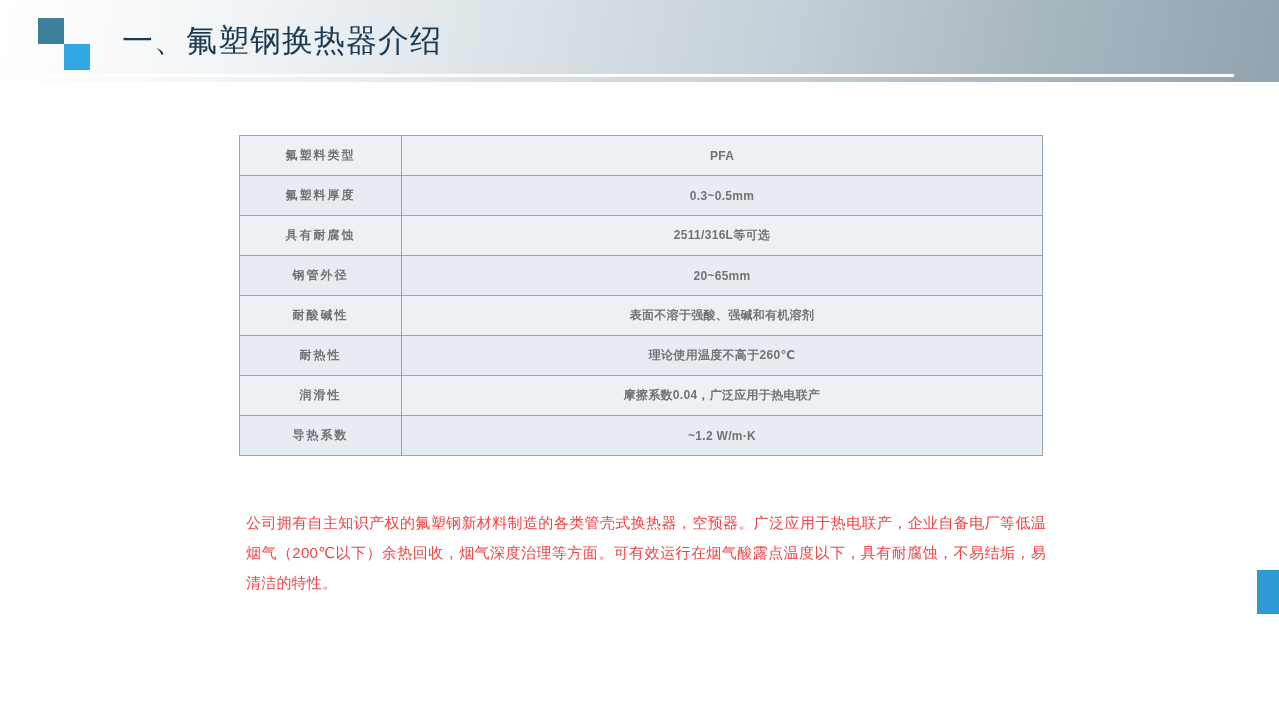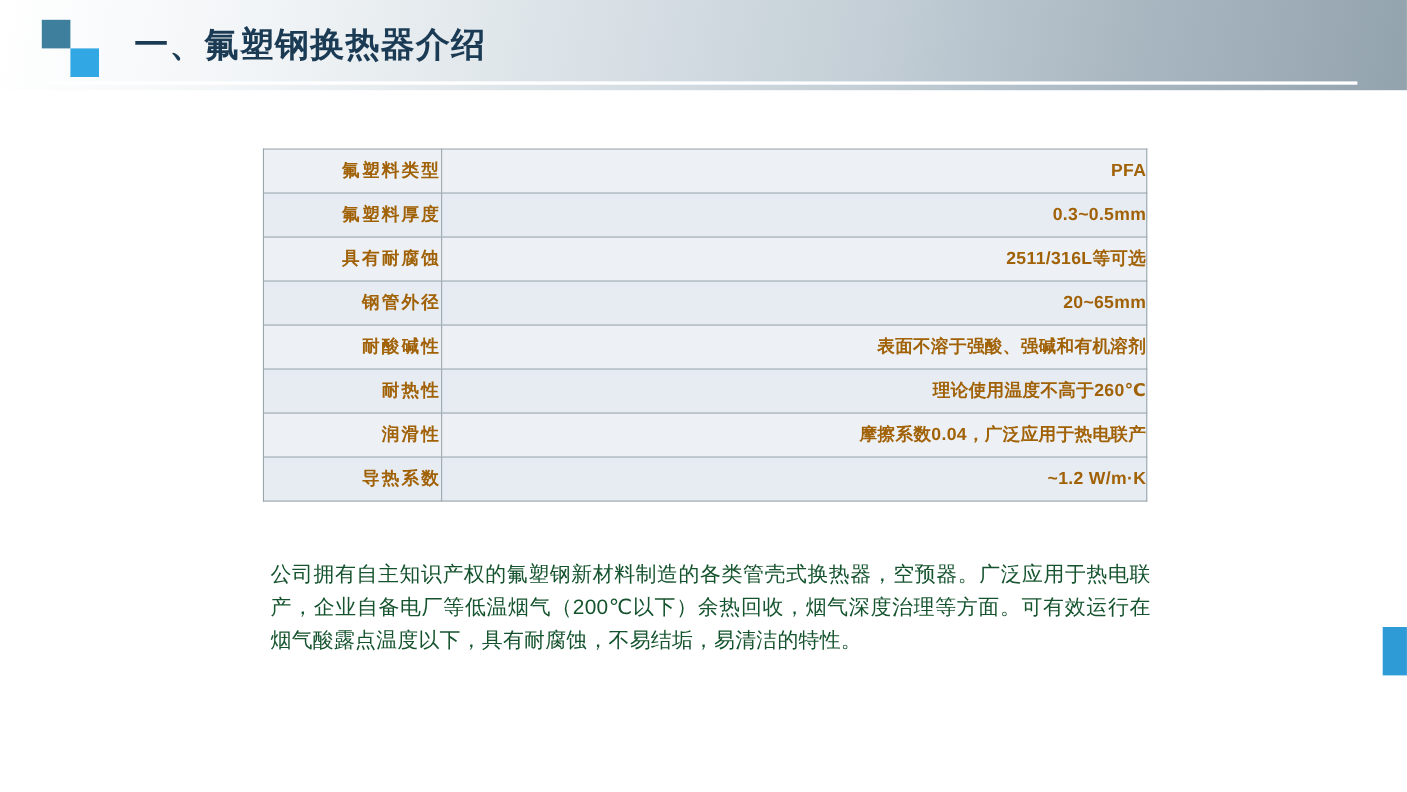--- a/index.html
+++ b/index.html
@@ -47,65 +47,65 @@
     background: #2e9bd6;
   }
   .logo-sq.a { left: 38px; top: 18px; width: 26px; height: 26px; background: #3f7f9e; }
   .logo-sq.b { left: 64px; top: 44px; width: 26px; height: 26px; background: #31a7e4; }
 
   .slide-title {
     position: absolute;
     left: 122px;
     top: 20px;
     font-size: 31px;
-    font-weight: bold;
+    font-weight: normal;
     color: #1b3b55;
     letter-spacing: 1px;
     white-space: nowrap;
   }
 
   
   .spec-table {
     position: absolute;
     left: 239px;
     top: 135px;
     width: 802px;
     border-collapse: collapse;
     table-layout: fixed;
   }
   .spec-table td {
     border: 1px solid #9aa6ad;
     height: 39px;
-    font-size: 16px;
-    color: #a16207;
+    font-size: 12px;
+    color: #737373;
     font-weight: bold;
-    text-align: right;
+    text-align: center;
     vertical-align: middle;
     padding: 0;
     background: #edf1f6;
   }
   .spec-table td.label {
     width: 161px;
     letter-spacing: 2px;
   }
   .spec-table td.value {
     width: 640px;
     letter-spacing: 0.3px;
   }
   .spec-table tr:nth-child(even) td { background: #e7ecf3; }
 
   
   .para {
     position: absolute;
     left: 246px;
     top: 508px;
     width: 800px;
-    font-size: 19px;
+    font-size: 15px;
     line-height: 30px;
-    color: #14532d;
+    color: #ef4444;
     letter-spacing: 0.2px;
     text-align: justify;
   }
   .para p { margin: 0; }
 
   
   .edge-accent {
     position: absolute;
     right: 0;
     top: 570px;

